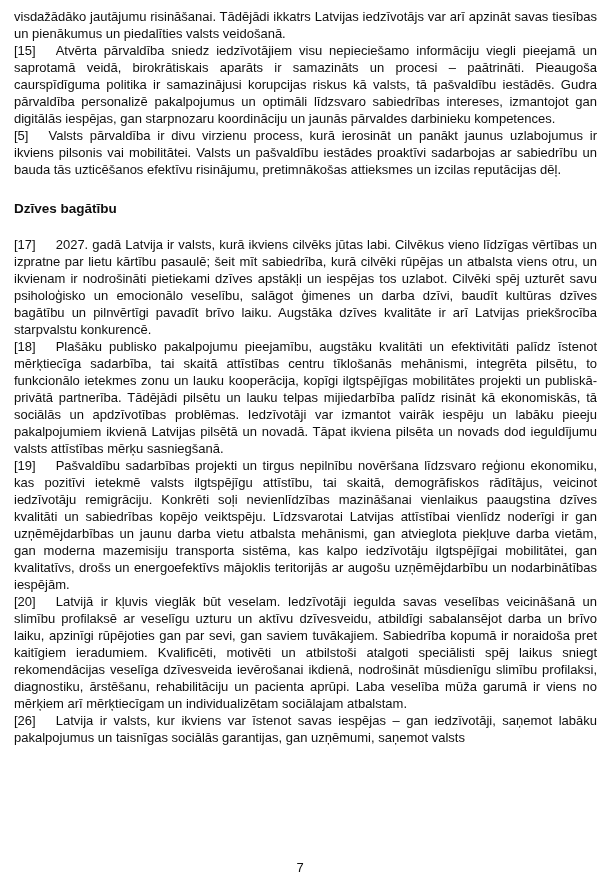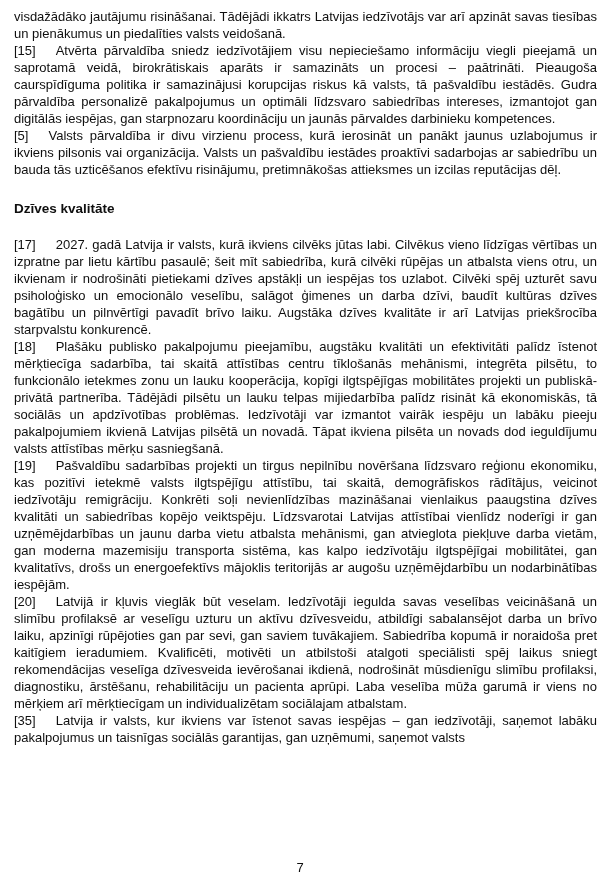--- a/index.html
+++ b/index.html
@@ -33,29 +33,29 @@
 </style>
 </head>
 <body>
 
 <div class="page-body">
 
   <p class="para">visdažādāko jautājumu risināšanai. Tādējādi ikkatrs Latvijas iedzīvotājs var arī apzināt savas tiesības un pienākumus un piedalīties valsts veidošanā.</p>
 
   <p class="para"><span class="pnum">[15]</span><span>Atvērta pārvaldība sniedz iedzīvotājiem visu nepieciešamo informāciju viegli pieejamā un saprotamā veidā, birokrātiskais aparāts ir samazināts un procesi – paātrināti. Pieaugoša caurspīdīguma politika ir samazinājusi korupcijas riskus kā valsts, tā pašvaldību iestādēs. Gudra pārvaldība personalizē pakalpojumus un optimāli līdzsvaro sabiedrības intereses, izmantojot gan digitālās iespējas, gan starpnozaru koordināciju un jaunās pārvaldes darbinieku kompetences.</span></p>
 
-  <p class="para"><span class="pnum">[5]</span><span>Valsts pārvaldība ir divu virzienu process, kurā ierosināt un panākt jaunus uzlabojumus ir ikviens pilsonis vai organizācija. Valsts un pašvaldību iestādes proaktīvi sadarbojas ar sabiedrību un bauda tās uzticēšanos efektīvu risinājumu, pretimnākošas attieksmes un izcilas reputācijas dēļ.</span></p>
+  <p class="para"><span class="pnum">[5]</span><span>Valsts pārvaldība ir divu virzienu process, kurā ierosināt un panākt jaunus uzlabojumus ir ikviens pilsonis vai mobilitātei. Valsts un pašvaldību iestādes proaktīvi sadarbojas ar sabiedrību un bauda tās uzticēšanos efektīvu risinājumu, pretimnākošas attieksmes un izcilas reputācijas dēļ.</span></p>
 
-  <h2 class="section-heading">Dzīves kvalitāte</h2>
+  <h2 class="section-heading">Dzīves bagātību</h2>
 
   <p class="para"><span class="pnum">[17]</span><span>2027. gadā Latvija ir valsts, kurā ikviens cilvēks jūtas labi. Cilvēkus vieno līdzīgas vērtības un izpratne par lietu kārtību pasaulē; šeit mīt sabiedrība, kurā cilvēki rūpējas un atbalsta viens otru, un ikvienam ir nodrošināti pietiekami dzīves apstākļi un iespējas tos uzlabot. Cilvēki spēj uzturēt savu psiholoģisko un emocionālo veselību, salāgot ģimenes un darba dzīvi, baudīt kultūras dzīves bagātību un pilnvērtīgi pavadīt brīvo laiku. Augstāka dzīves kvalitāte ir arī Latvijas priekšrocība starpvalstu konkurencē.</span></p>
 
   <p class="para"><span class="pnum">[18]</span><span>Plašāku publisko pakalpojumu pieejamību, augstāku kvalitāti un efektivitāti palīdz īstenot mērķtiecīga sadarbība, tai skaitā attīstības centru tīklošanās mehānismi, integrēta pilsētu, to funkcionālo ietekmes zonu un lauku kooperācija, kopīgi ilgtspējīgas mobilitātes projekti un publiskā-privātā partnerība. Tādējādi pilsētu un lauku telpas mijiedarbība palīdz risināt kā ekonomiskās, tā sociālās un apdzīvotības problēmas. Iedzīvotāji var izmantot vairāk iespēju un labāku pieeju pakalpojumiem ikvienā Latvijas pilsētā un novadā. Tāpat ikviena pilsēta un novads dod ieguldījumu valsts attīstības mērķu sasniegšanā.</span></p>
 
   <p class="para"><span class="pnum">[19]</span><span>Pašvaldību sadarbības projekti un tirgus nepilnību novēršana līdzsvaro reģionu ekonomiku, kas pozitīvi ietekmē valsts ilgtspējīgu attīstību, tai skaitā, demogrāfiskos rādītājus, veicinot iedzīvotāju remigrāciju. Konkrēti soļi nevienlīdzības mazināšanai vienlaikus paaugstina dzīves kvalitāti un sabiedrības kopējo veiktspēju. Līdzsvarotai Latvijas attīstībai vienlīdz noderīgi ir gan uzņēmējdarbības un jaunu darba vietu atbalsta mehānismi, gan atvieglota piekļuve darba vietām, gan moderna mazemisiju transporta sistēma, kas kalpo iedzīvotāju ilgtspējīgai mobilitātei, gan kvalitatīvs, drošs un energoefektīvs mājoklis teritorijās ar augošu uzņēmējdarbību un nodarbinātības iespējām.</span></p>
 
   <p class="para"><span class="pnum">[20]</span><span>Latvijā ir kļuvis vieglāk būt veselam. Iedzīvotāji iegulda savas veselības veicināšanā un slimību profilaksē ar veselīgu uzturu un aktīvu dzīvesveidu, atbildīgi sabalansējot darba un brīvo laiku, apzinīgi rūpējoties gan par sevi, gan saviem tuvākajiem. Sabiedrība kopumā ir noraidoša pret kaitīgiem ieradumiem. Kvalificēti, motivēti un atbilstoši atalgoti speciālisti spēj laikus sniegt rekomendācijas veselīga dzīvesveida ievērošanai ikdienā, nodrošināt mūsdienīgu slimību profilaksi, diagnostiku, ārstēšanu, rehabilitāciju un pacienta aprūpi. Laba veselība mūža garumā ir viens no mērķiem arī mērķtiecīgam un individualizētam sociālajam atbalstam.</span></p>
 
-  <p class="para"><span class="pnum">[35]</span><span>Latvija ir valsts, kur ikviens var īstenot savas iespējas – gan iedzīvotāji, saņemot labāku pakalpojumus un taisnīgas sociālās garantijas, gan uzņēmumi, saņemot valsts</span></p>
+  <p class="para"><span class="pnum">[26]</span><span>Latvija ir valsts, kur ikviens var īstenot savas iespējas – gan iedzīvotāji, saņemot labāku pakalpojumus un taisnīgas sociālās garantijas, gan uzņēmumi, saņemot valsts</span></p>
 
 </div>
 
 <div class="page-number">7</div>
 
 </body></html>

